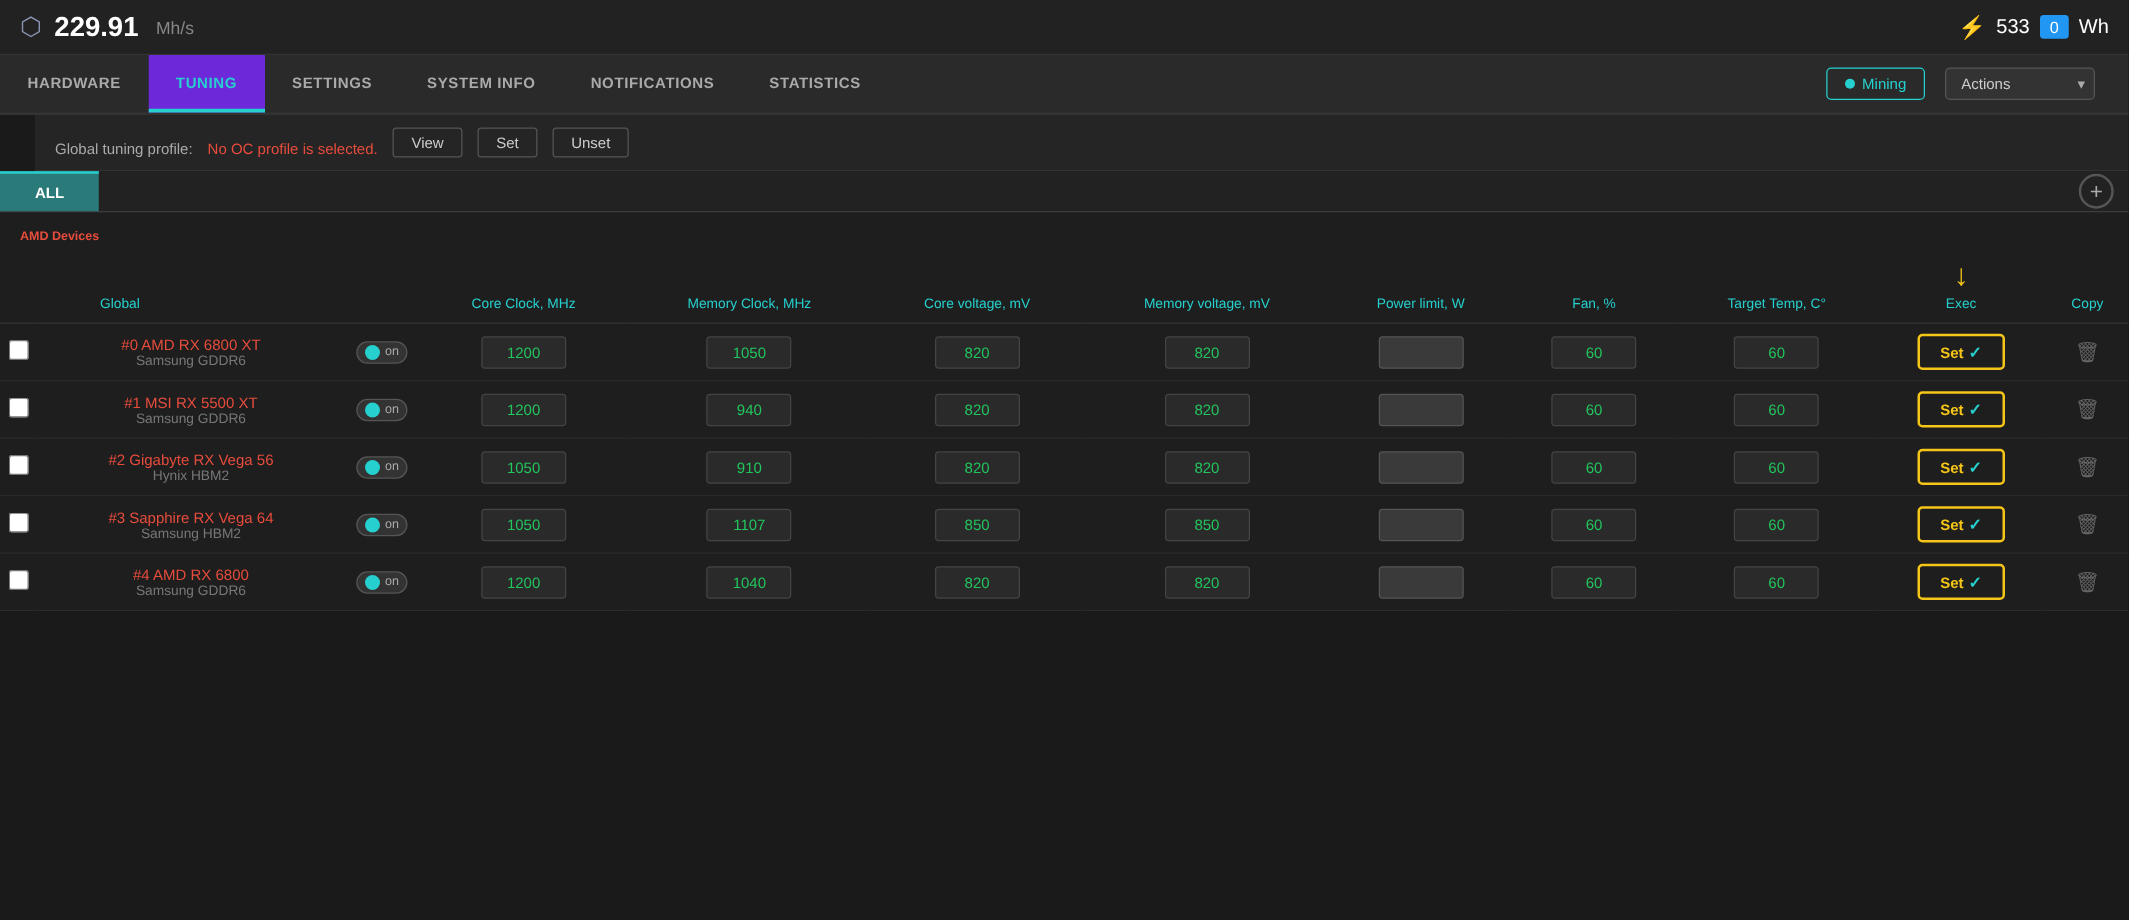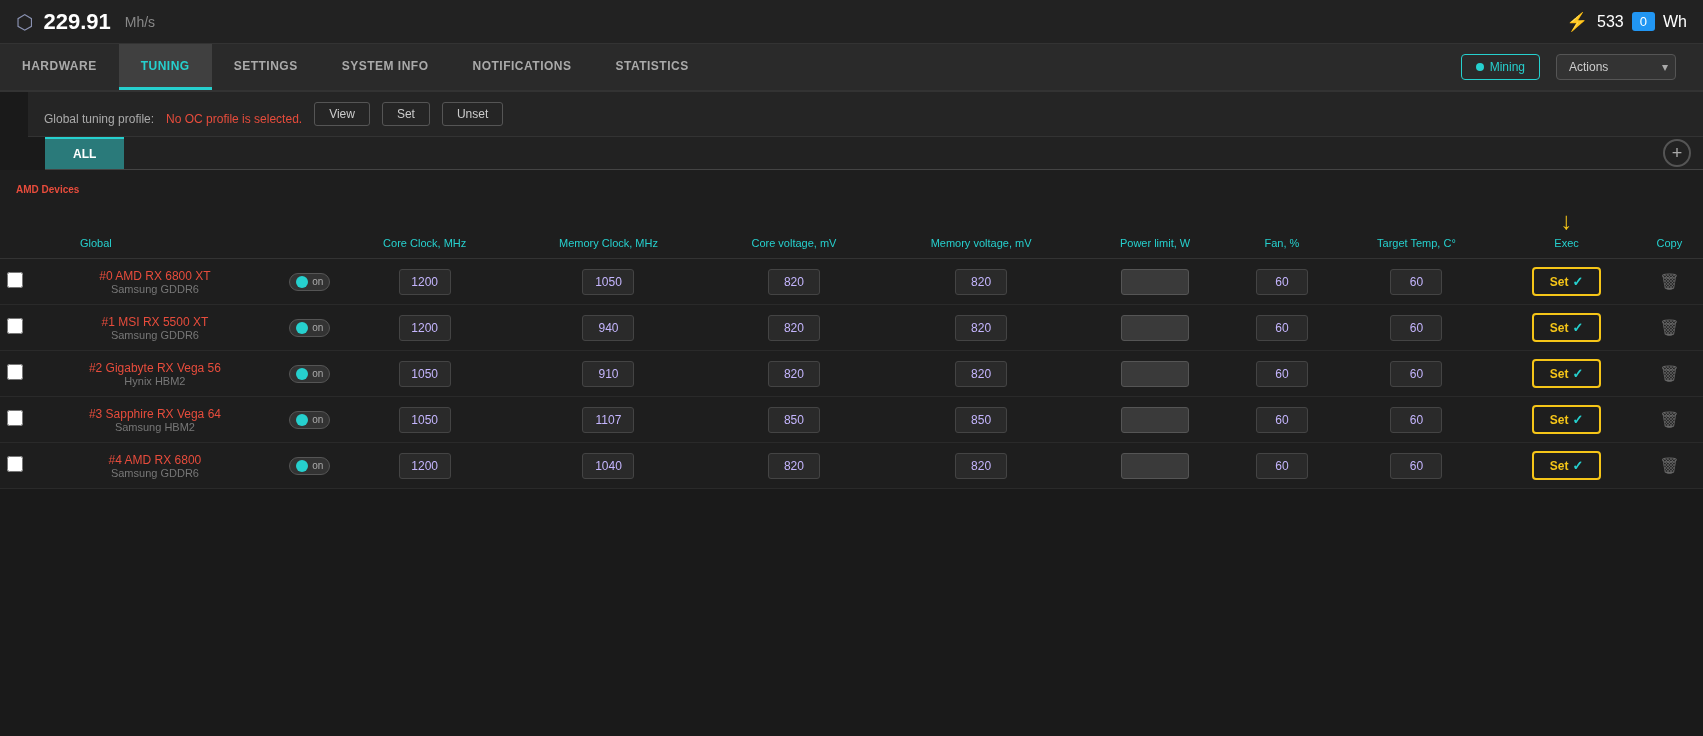--- a/index.html
+++ b/index.html
@@ -88,21 +88,21 @@
       color: #aaa;
       font-size: 12px;
       font-weight: bold;
       letter-spacing: 0.5px;
       border-bottom: 3px solid transparent;
       text-transform: uppercase;
     }
     .nav-tab.active {
       color: #26d0ce;
       border-bottom: 3px solid #26d0ce;
-      background: #404040;
+      background: #6d28d9;
     }
     .nav-right {
       display: flex;
       align-items: center;
       gap: 16px;
       padding-right: 12px;
     }
     .mining-btn {
       display: flex;
       align-items: center;
@@ -174,21 +174,20 @@
     }
 
     
     .tabs-section {
       background: #222;
       display: flex;
       align-items: center;
       padding: 0 0 0 0;
       border-bottom: 1px solid #444;
       justify-content: space-between;
-      margin-left: 45px;
     }
     .tab-all {
       background: #2a7a7a;
       color: #fff;
       padding: 8px 28px;
       font-size: 12px;
       font-weight: bold;
       cursor: pointer;
       border-top: 2px solid #26d0ce;
     }
@@ -280,22 +279,22 @@
     .toggle-on {
       width: 12px;
       height: 12px;
       border-radius: 50%;
       background: #26d0ce;
     }
 
     .num-input {
       background: #2a2a2a;
       border: 1px solid #444;
-      color: #c4b5fd;
-      width: 52px;
+      color: #22c55e;
+      width: 68px;
       padding: 5px 4px;
       text-align: center;
       border-radius: 3px;
       font-size: 12px;
     }
     .num-input-wide {
       background: #3a3a3a;
       border: 1px solid #555;
       color: #888;
       width: 68px;

